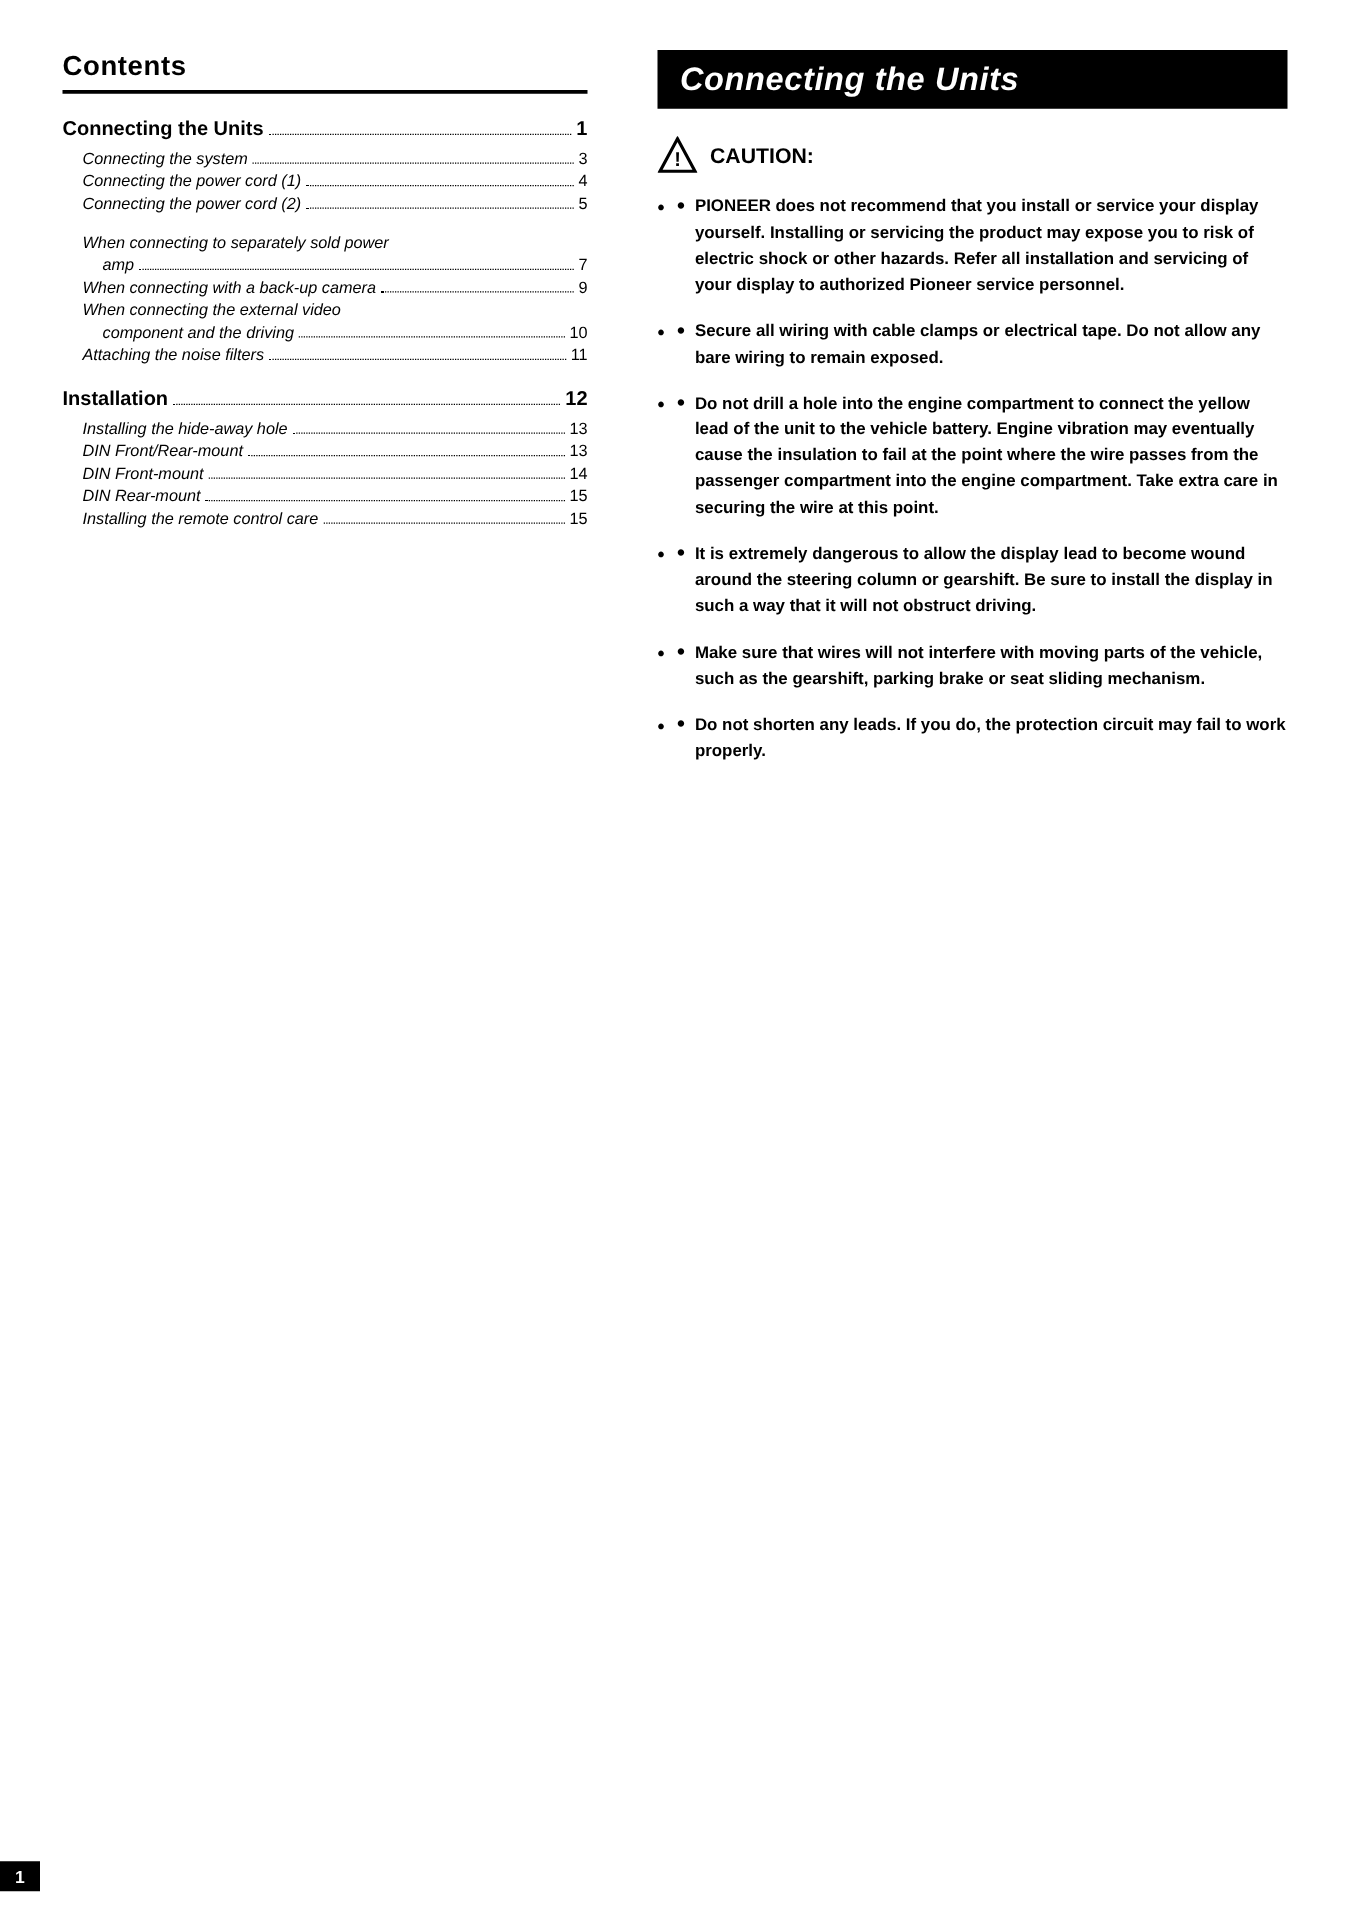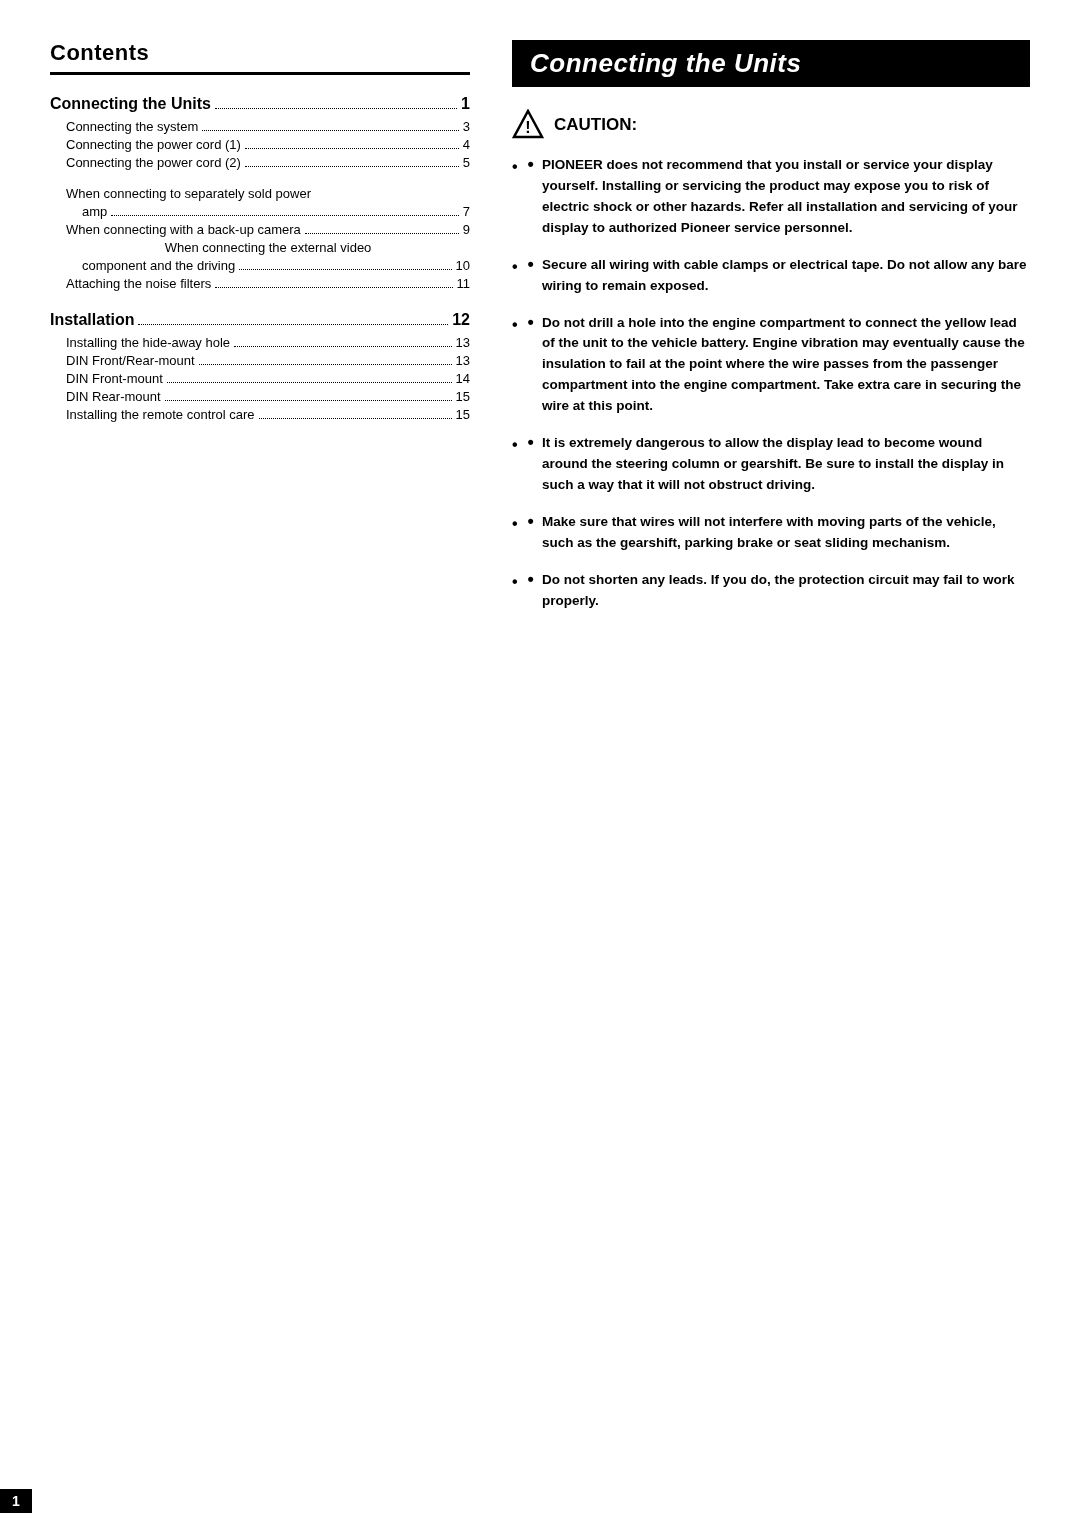--- a/index.html
+++ b/index.html
@@ -20,21 +20,21 @@
       display: flex;
       flex-direction: column;
       position: relative;
     }
 
     .main-content {
       display: flex;
       flex-direction: row;
       flex: 1;
       padding: 40px 50px 40px 50px;
-      gap: 42px;
+      gap: 56px;
     }
 
     
     .left-column {
       width: 420px;
       flex-shrink: 0;
     }
 
     .contents-header {
       font-size: 22px;
@@ -67,20 +67,21 @@
     .toc-item {
       display: flex;
       align-items: baseline;
       margin-bottom: 3px;
       padding-left: 16px;
       font-size: 13px;
     }
 
     .toc-item .item-label {
       white-space: nowrap;
+      font-style: italic;
     }
 
     .toc-item .dots {
       flex: 1;
       border-bottom: 1px dotted #000;
       margin: 0 4px 3px 4px;
       min-width: 10px;
     }
 
     .toc-item .page-num {
@@ -199,21 +200,21 @@
           <span class="item-label">amp</span>
           <span class="dots"></span>
           <span class="page-num">7</span>
         </div>
         <div class="toc-item">
           <span class="item-label">When connecting with a back-up camera</span>
           <span class="dots"></span>
           <span class="page-num">9</span>
         </div>
 
-        <div class="toc-item" style="padding-left:16px;justify-content:center;">
+        <div class="toc-item" style="padding-left:16px;">
           <span class="item-label">When connecting the external video</span>
         </div>
         <div class="toc-item" style="padding-left:32px;">
           <span class="item-label">component and the driving</span>
           <span class="dots"></span>
           <span class="page-num">10</span>
         </div>
         <div class="toc-item">
           <span class="item-label">Attaching the noise filters</span>
           <span class="dots"></span>

